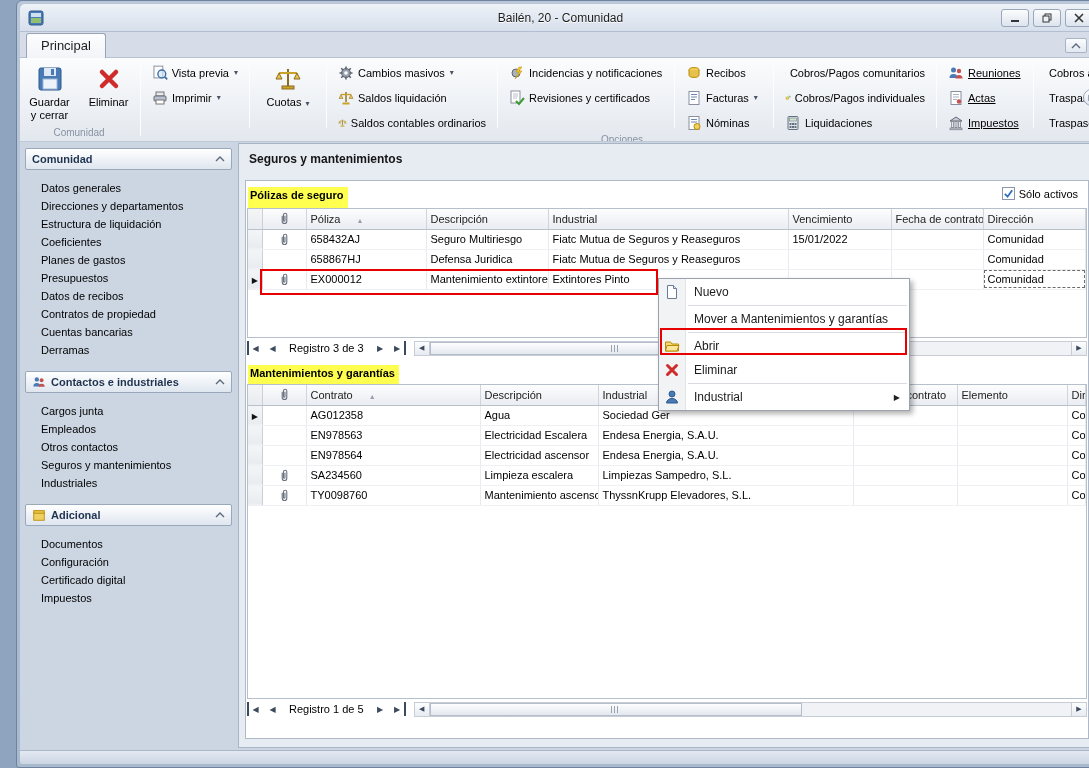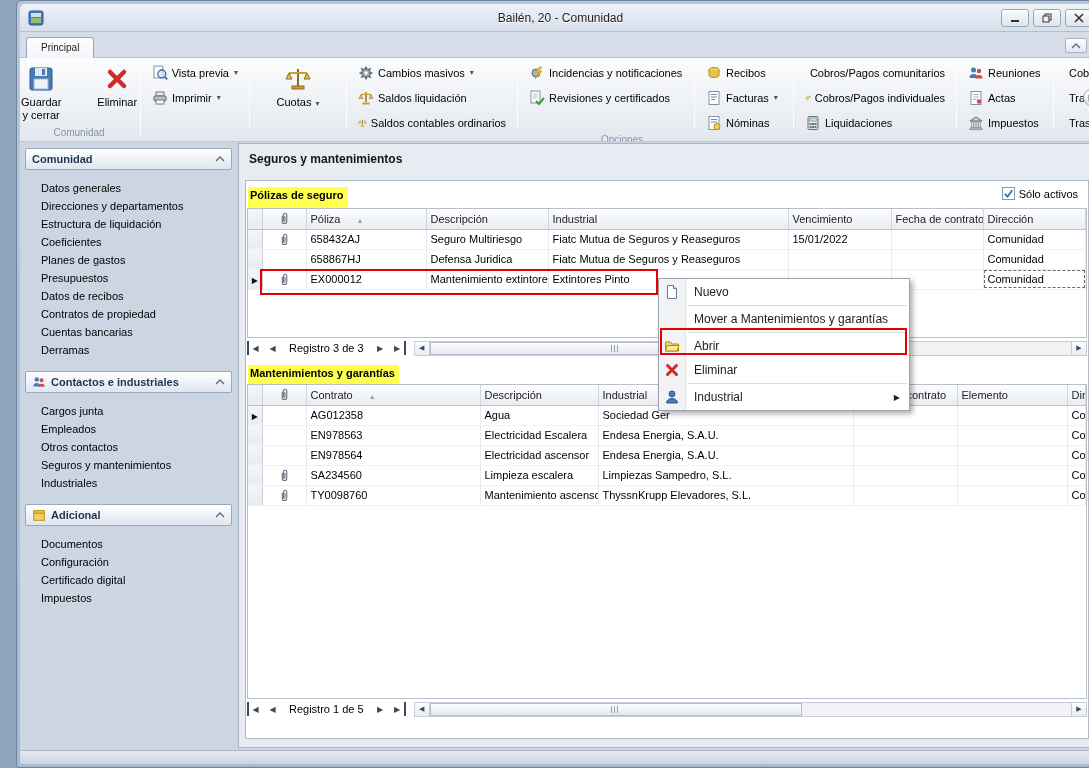--- a/index.html
+++ b/index.html
@@ -17,33 +17,33 @@
   .app-ic { margin-left:8px; }
   .title-text { position:absolute; left:0; right:0; text-align:center; font-size:12px; color:#1c1c1c; text-shadow:0 1px 0 #fff; }
   .winbtns { margin-left:auto; display:flex; gap:4px; margin-right:8px; z-index:2; }
   .winbtn { width:28px; height:18px; border:1px solid #9aa7b8; border-radius:3px;
     background:linear-gradient(#fbfcfd,#dde4ee); display:flex; align-items:center; justify-content:center; cursor:default; }
 
   
   .tabstrip { position:absolute; left:3px; top:31px; right:3px; height:25px; background:#d6dde8; }
   .tab { position:absolute; left:6px; bottom:-1px; padding:4px 14px 5px;
     background:linear-gradient(#fdfdfe,#f2f4f8); border:1px solid #98a5b8; border-bottom:none;
-    border-radius:3px 3px 0 0; font-size:10px; color:#222; z-index:3; }
+    border-radius:3px 3px 0 0; font-size:13px; color:#222; z-index:3; }
   .ribbon-collapse { position:absolute; right:14px; top:6px; width:22px; height:15px; border:1px solid #aab4c4;
     border-radius:2px; background:linear-gradient(#fbfcfd,#e3e9f1); display:flex; align-items:center; justify-content:center; }
 
   
   .ribbon { position:absolute; left:3px; top:56px; right:3px; height:85px;
     background:linear-gradient(#fbfcfd,#eef1f5 55%,#e3e8ee); border-top:1px solid #b6c1d0;
     border-bottom:1px solid #bfc9d6; display:flex; overflow:hidden; }
   .rgroup { display:flex; flex-direction:column; }
   .rgroup-content { flex:1; display:flex; align-items:stretch; }
   .rgroup-label { text-align:center; color:#8892a2; font-size:10px; padding:1px 0 3px; }
   .rsep { width:1px; background:#c8d0db; border-right:1px solid #fdfdfe; margin:5px 2px; }
-  .bigbtn { width:56px; margin:3px 18px; padding-top:4px; display:flex; flex-direction:column; align-items:center;
+  .bigbtn { width:56px; margin:3px 8px; padding-top:4px; display:flex; flex-direction:column; align-items:center;
     border-radius:3px; text-align:center; line-height:1.15; cursor:default; }
   .bigbtn .lbl { margin-top:3px; }
   .smallcol { display:flex; flex-direction:column; gap:4px; padding:4px 4px 0 4px; }
   .smallbtn { display:flex; align-items:center; gap:4px; height:21px; padding:1px 5px; border-radius:3px;
     white-space:nowrap; cursor:default; }
   .drop { font-size:8px; color:#4a5568; margin-left:1px; }
   .overflow-btn { position:absolute; left:1066px; top:88px; width:17px; height:17px; border-radius:50%;
     border:1px solid #9aa7ba; background:linear-gradient(#fdfdfe,#dfe6ef); display:flex; align-items:center;
     justify-content:center; font-size:8px; color:#3c4a5d; z-index:5; }
 
@@ -344,21 +344,21 @@
                 <rect x="4.5" y="11" width="2" height="2" fill="#66707c"></rect>
                 <rect x="7" y="11" width="2" height="2" fill="#66707c"></rect>
                 <rect x="9.5" y="11" width="2" height="2" fill="#66707c"></rect>
               </svg>
             <span>Liquidaciones</span>
           </div>
         </div>
 
         <div class="rsep"></div>
 
-        <div class="smallcol" style="width:92px;">
+        <div class="smallcol" style="width:92px;text-decoration:underline;">
           <div class="smallbtn">
             <svg width="16" height="16" viewBox="0 0 16 16">
                 <circle cx="5.5" cy="5" r="2.5" fill="#4a7ab5"></circle>
                 <path d="M1.5 13 a4 4 0 0 1 8 0 z" fill="#4a7ab5"></path>
                 <circle cx="11" cy="6" r="2.2" fill="#c45050"></circle>
                 <path d="M7.5 13.5 a3.5 3.5 0 0 1 7 0 z" fill="#c45050"></path>
               </svg>
             <span>Reuniones</span>
           </div>
           <div class="smallbtn">

